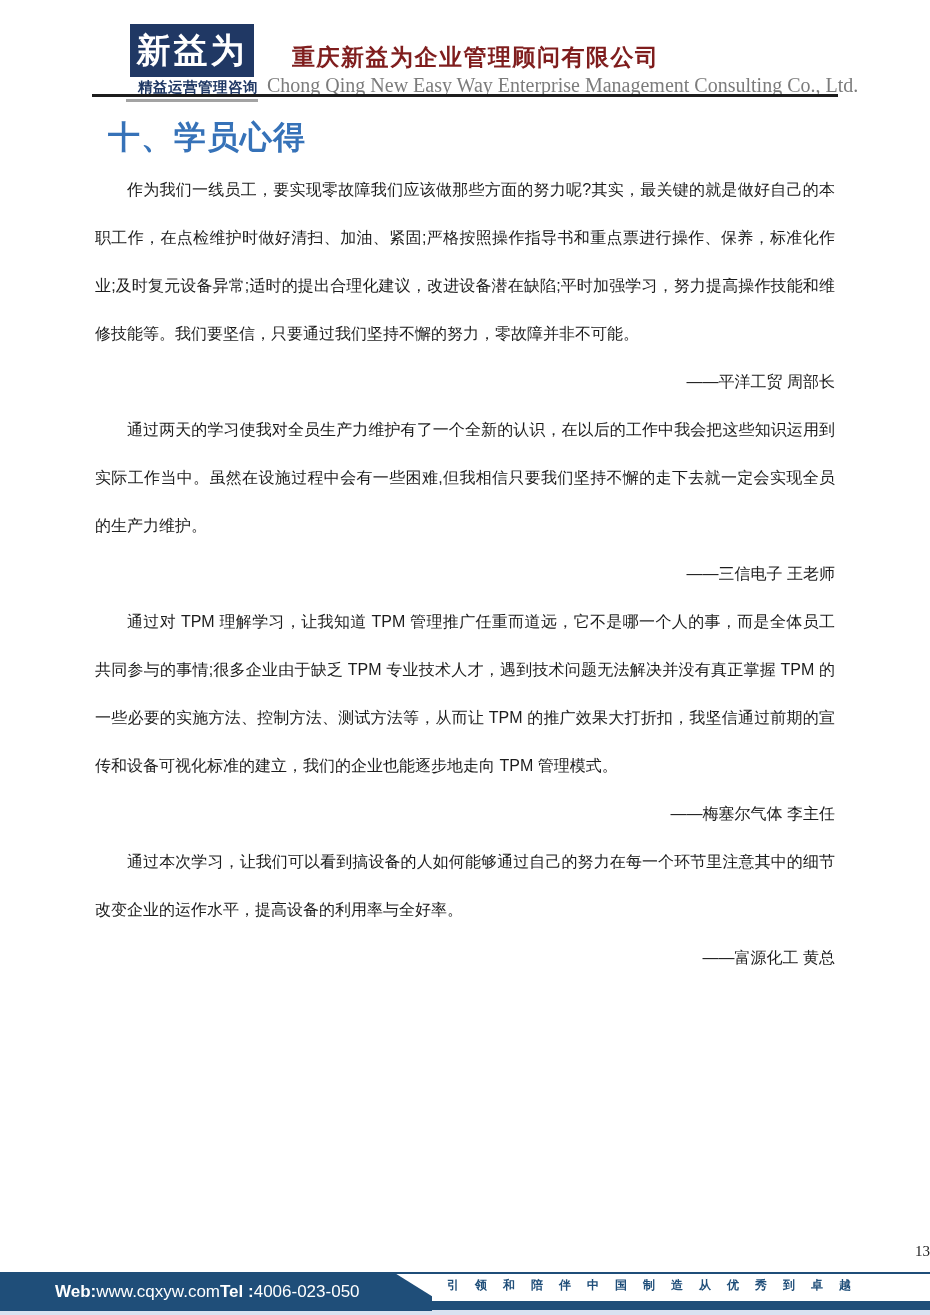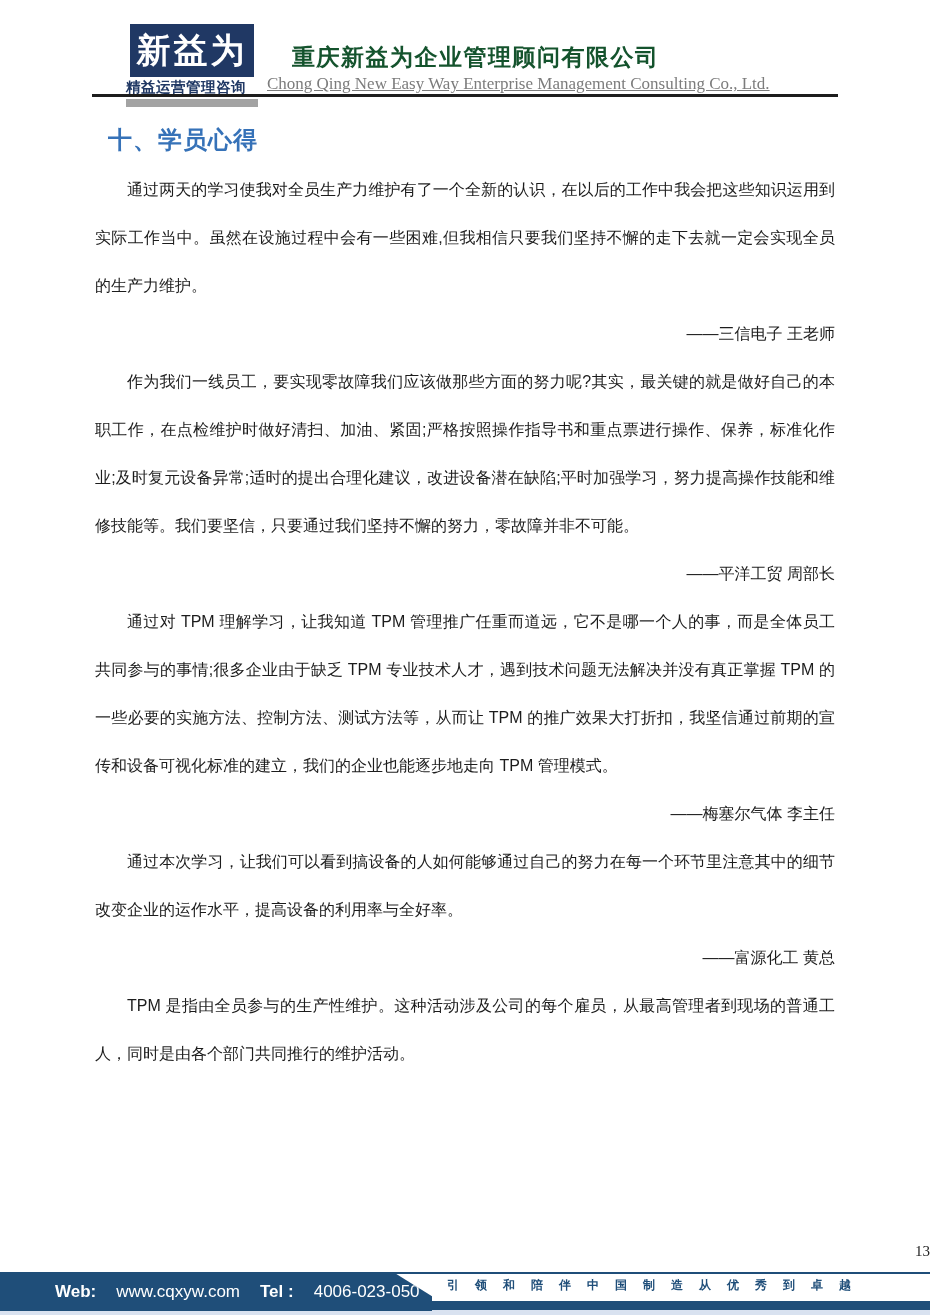--- a/index.html
+++ b/index.html
@@ -29,55 +29,54 @@
     white-space: nowrap;
   }
   .logo-tagline {
     position: absolute;
     left: 126px; top: 78px;
     width: 132px;
     color: #203864;
     font-size: 14.5px;
     font-weight: bold;
     letter-spacing: 0.5px;
-    text-align: left;
+    text-align: right;
     padding-bottom: 2px;
-    border-bottom: 8px solid #a3a3a3;
+    border-bottom: 3px solid #a3a3a3;
     white-space: nowrap;
   }
   .company-cn {
     position: absolute;
     left: 292px; top: 42px;
     font-size: 23px;
     font-weight: bold;
-    color: #14532d;
+    color: #7f1d1d;
     letter-spacing: 1.5px;
     white-space: nowrap;
   }
   .company-en {
     position: absolute;
     left: 267px; top: 74px;
     font-family: "Liberation Serif", serif;
-    font-size: 17px;
+    font-size: 20px;
     color: #7c7c7c;
     white-space: nowrap;
-    text-decoration: underline;
   }
   .header-rule {
     position: absolute;
     left: 92px; top: 94px;
     width: 746px; height: 2.5px;
     background: #1d1d1d;
   }
 
   
   .section-title {
     position: absolute;
-    left: 108px; top: 124px;
-    font-size: 24px;
+    left: 108px; top: 116px;
+    font-size: 32px;
     font-weight: bold;
     color: #3672b8;
     letter-spacing: 1px;
     white-space: nowrap;
     text-align: center;
   }
 
   
   .content {
     position: absolute;
@@ -138,21 +137,20 @@
     width: 432px; height: 39px;
     background: #1f4e79;
     clip-path: polygon(0 0, 91% 0, 100% 62%, 100% 100%, 0 100%);
     color: #ffffff;
     display: flex;
     align-items: center;
     padding-left: 55px;
     font-size: 17px;
     white-space: nowrap;
     z-index: 2;
-    gap: 20px;
   }
   .footer-ribbon .lbl { font-weight: bold; }
   .footer-slogan {
     position: absolute;
     left: 447px; top: 5px;
     font-family: "Liberation Serif", serif;
     font-size: 12px;
     font-weight: bold;
     color: #1f4e79;
     letter-spacing: 6.5px;
@@ -168,37 +166,36 @@
   <div class="logo-box">新益为</div>
   <div class="logo-tagline">精益运营管理咨询</div>
   <div class="company-cn">重庆新益为企业管理顾问有限公司</div>
   <div class="company-en">Chong Qing New Easy Way Enterprise Management Consulting Co., Ltd.</div>
   <div class="header-rule"></div>
 
   <div class="section-title">十、学员心得</div>
 
   <div class="content">
     <div>
+      <p class="body-para">作为我们一线员工，要实现零故障我们应该做那些方面的努力呢?其实，最关键的就是做好自己的本职工作，在点检维护时做好清扫、加油、紧固;严格按照操作指导书和重点票进行操作、保养，标准化作业;及时复元设备异常;适时的提出合理化建议，改进设备潜在缺陷;平时加强学习，努力提高操作技能和维修技能等。我们要坚信，只要通过我们坚持不懈的努力，零故障并非不可能。</p>
+      <p class="attribution">——平洋工贸 周部长</p>
+    </div>
+    <div>
       <p class="body-para">通过两天的学习使我对全员生产力维护有了一个全新的认识，在以后的工作中我会把这些知识运用到实际工作当中。虽然在设施过程中会有一些困难,但我相信只要我们坚持不懈的走下去就一定会实现全员的生产力维护。</p>
       <p class="attribution">——三信电子 王老师</p>
     </div>
     <div>
-      <p class="body-para">作为我们一线员工，要实现零故障我们应该做那些方面的努力呢?其实，最关键的就是做好自己的本职工作，在点检维护时做好清扫、加油、紧固;严格按照操作指导书和重点票进行操作、保养，标准化作业;及时复元设备异常;适时的提出合理化建议，改进设备潜在缺陷;平时加强学习，努力提高操作技能和维修技能等。我们要坚信，只要通过我们坚持不懈的努力，零故障并非不可能。</p>
-      <p class="attribution">——平洋工贸 周部长</p>
-    </div>
-    <div>
       <p class="body-para">通过对 TPM 理解学习，让我知道 TPM 管理推广任重而道远，它不是哪一个人的事，而是全体员工共同参与的事情;很多企业由于缺乏 TPM 专业技术人才，遇到技术问题无法解决并没有真正掌握 TPM 的一些必要的实施方法、控制方法、测试方法等，从而让 TPM 的推广效果大打折扣，我坚信通过前期的宣传和设备可视化标准的建立，我们的企业也能逐步地走向 TPM 管理模式。</p>
       <p class="attribution">——梅塞尔气体 李主任</p>
     </div>
     <div>
       <p class="body-para">通过本次学习，让我们可以看到搞设备的人如何能够通过自己的努力在每一个环节里注意其中的细节改变企业的运作水平，提高设备的利用率与全好率。</p>
       <p class="attribution">——富源化工 黄总</p>
     </div>
     <div>
-      <p class="body-para">TPM 是指由全员参与的生产性维护。这种活动涉及公司的每个雇员，从最高管理者到现场的普通工人，同时是由各个部门共同推行的维护活动。</p>
     </div>
   </div>
 
   <div class="page-number">13</div>
 
   <div class="footer">
     <div class="footer-top-line"></div>
     <div class="footer-bottom-bar"></div>
     <div class="footer-light-strip"></div>
     <div class="footer-ribbon">

